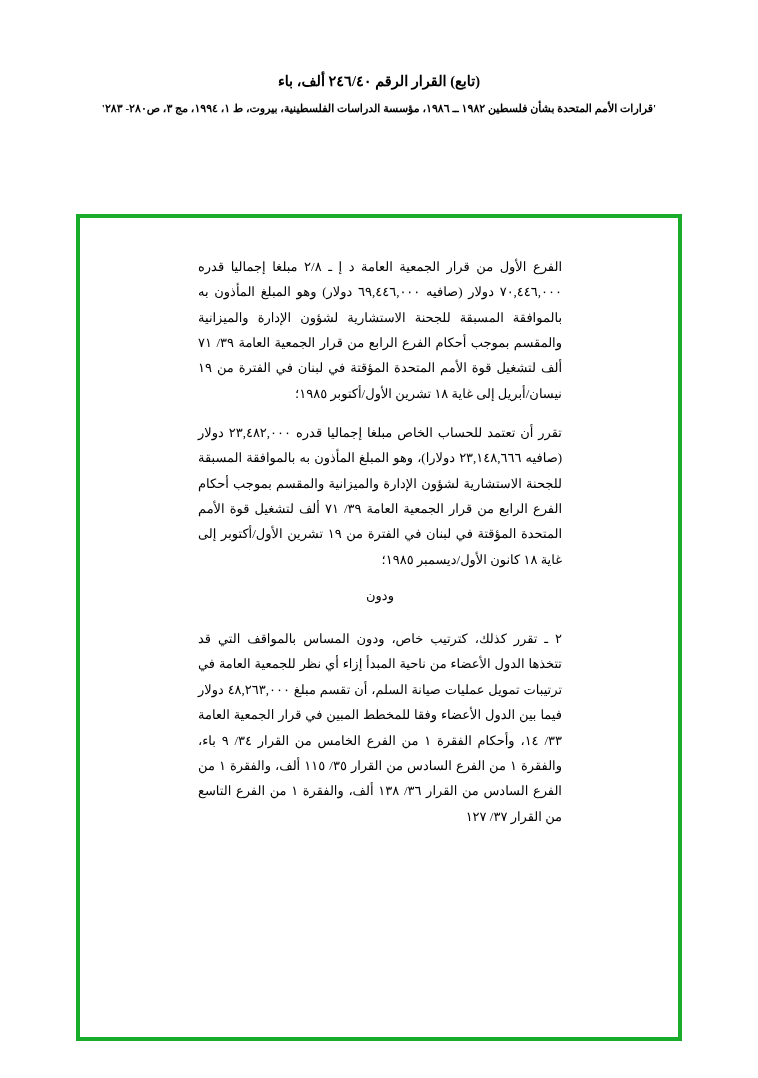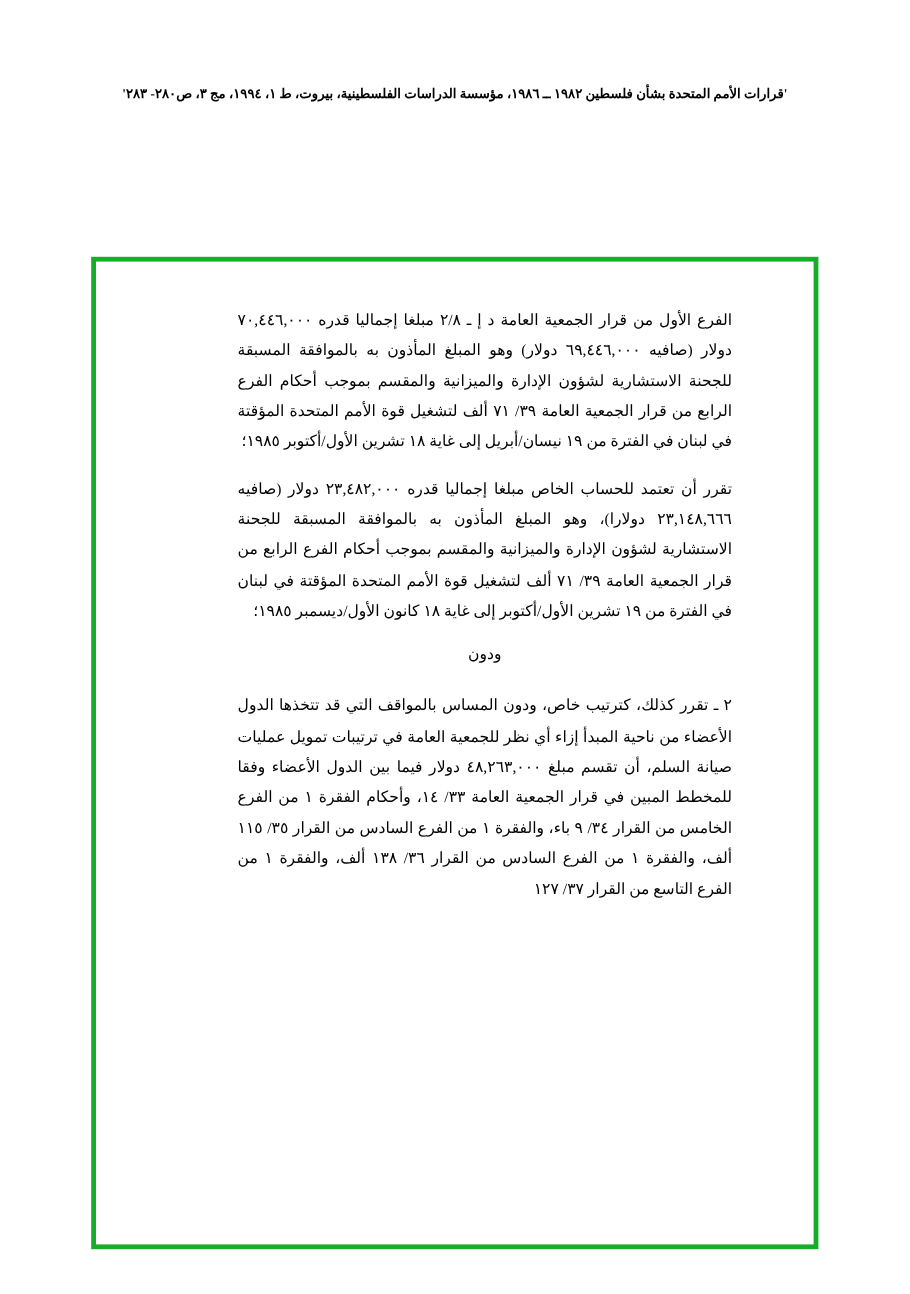--- a/index.html
+++ b/index.html
@@ -50,21 +50,21 @@
     border: 4px solid #17ad2b;
     box-sizing: border-box;
     background: #ffffff;
   }
   .frame-inner {
     position: absolute;
     top: 0;
     right: 0;
     left: 0;
     bottom: 0;
-    padding: 36px 68px 20px 118px;
+    padding: 36px 116px 20px 118px;
     box-sizing: border-box;
   }
   p.body-par {
     font-size: 13px;
     line-height: 1.95;
     text-align: justify;
     text-align-last: right;
     margin: 0 0 14px 0;
     direction: rtl;
     text-justify: inter-word;
@@ -76,20 +76,21 @@
     direction: rtl;
   }
   .spacer-sm { height: 6px; }
 </style>
 </head>
 <body>
 
 <div class="page">
 
   <div class="doc-header">
+    <div class="doc-title">(تابع) القرار الرقم ٢٤٦/٤٠ ألف، باء</div>
     <div class="doc-source">'قرارات الأمم المتحدة بشأن فلسطين ١٩٨٢ ــ ١٩٨٦، مؤسسة الدراسات الفلسطينية، بيروت، ط ١، ١٩٩٤، مج ٣، ص٢٨٠- ٢٨٣'</div>
   </div>
 
   <div class="green-frame" style="border-color: rgb(23, 173, 43);">
     <div class="frame-inner">
 
       <p class="body-par">الفرع الأول من قرار الجمعية العامة د إ ـ ٢/٨ مبلغا إجماليا قدره ٧٠,٤٤٦,٠٠٠ دولار (صافيه ٦٩,٤٤٦,٠٠٠ دولار) وهو المبلغ المأذون به بالموافقة المسبقة للجحنة الاستشارية لشؤون الإدارة والميزانية والمقسم بموجب أحكام الفرع الرابع من قرار الجمعية العامة ٣٩/ ٧١ ألف لتشغيل قوة الأمم المتحدة المؤقتة في لبنان في الفترة من ١٩ نيسان/أبريل إلى غاية ١٨ تشرين الأول/أكتوبر ١٩٨٥؛</p>
 
 
       <p class="body-par">تقرر أن تعتمد للحساب الخاص مبلغا إجماليا قدره ٢٣,٤٨٢,٠٠٠ دولار (صافيه ٢٣,١٤٨,٦٦٦ دولارا)، وهو المبلغ المأذون به بالموافقة المسبقة للجحنة الاستشارية لشؤون الإدارة والميزانية والمقسم بموجب أحكام الفرع الرابع من قرار الجمعية العامة ٣٩/ ٧١ ألف لتشغيل قوة الأمم المتحدة المؤقتة في لبنان في الفترة من ١٩ تشرين الأول/أكتوبر إلى غاية ١٨ كانون الأول/ديسمبر ١٩٨٥؛</p>

